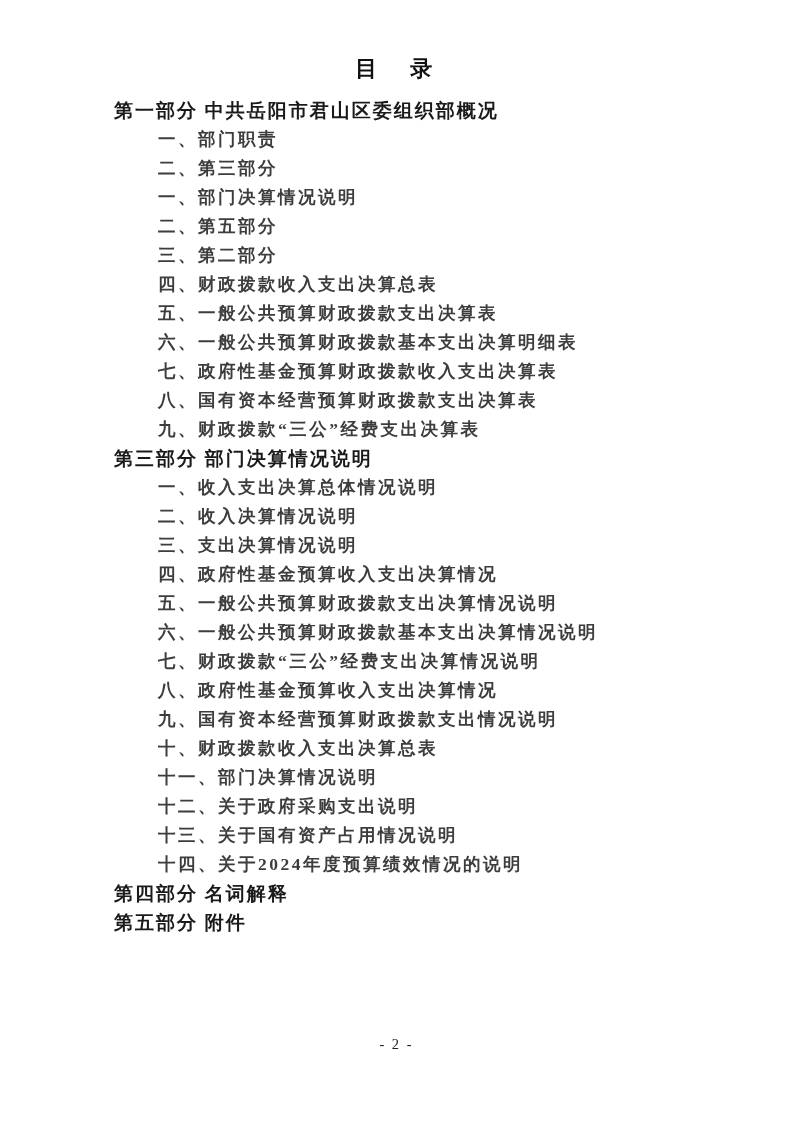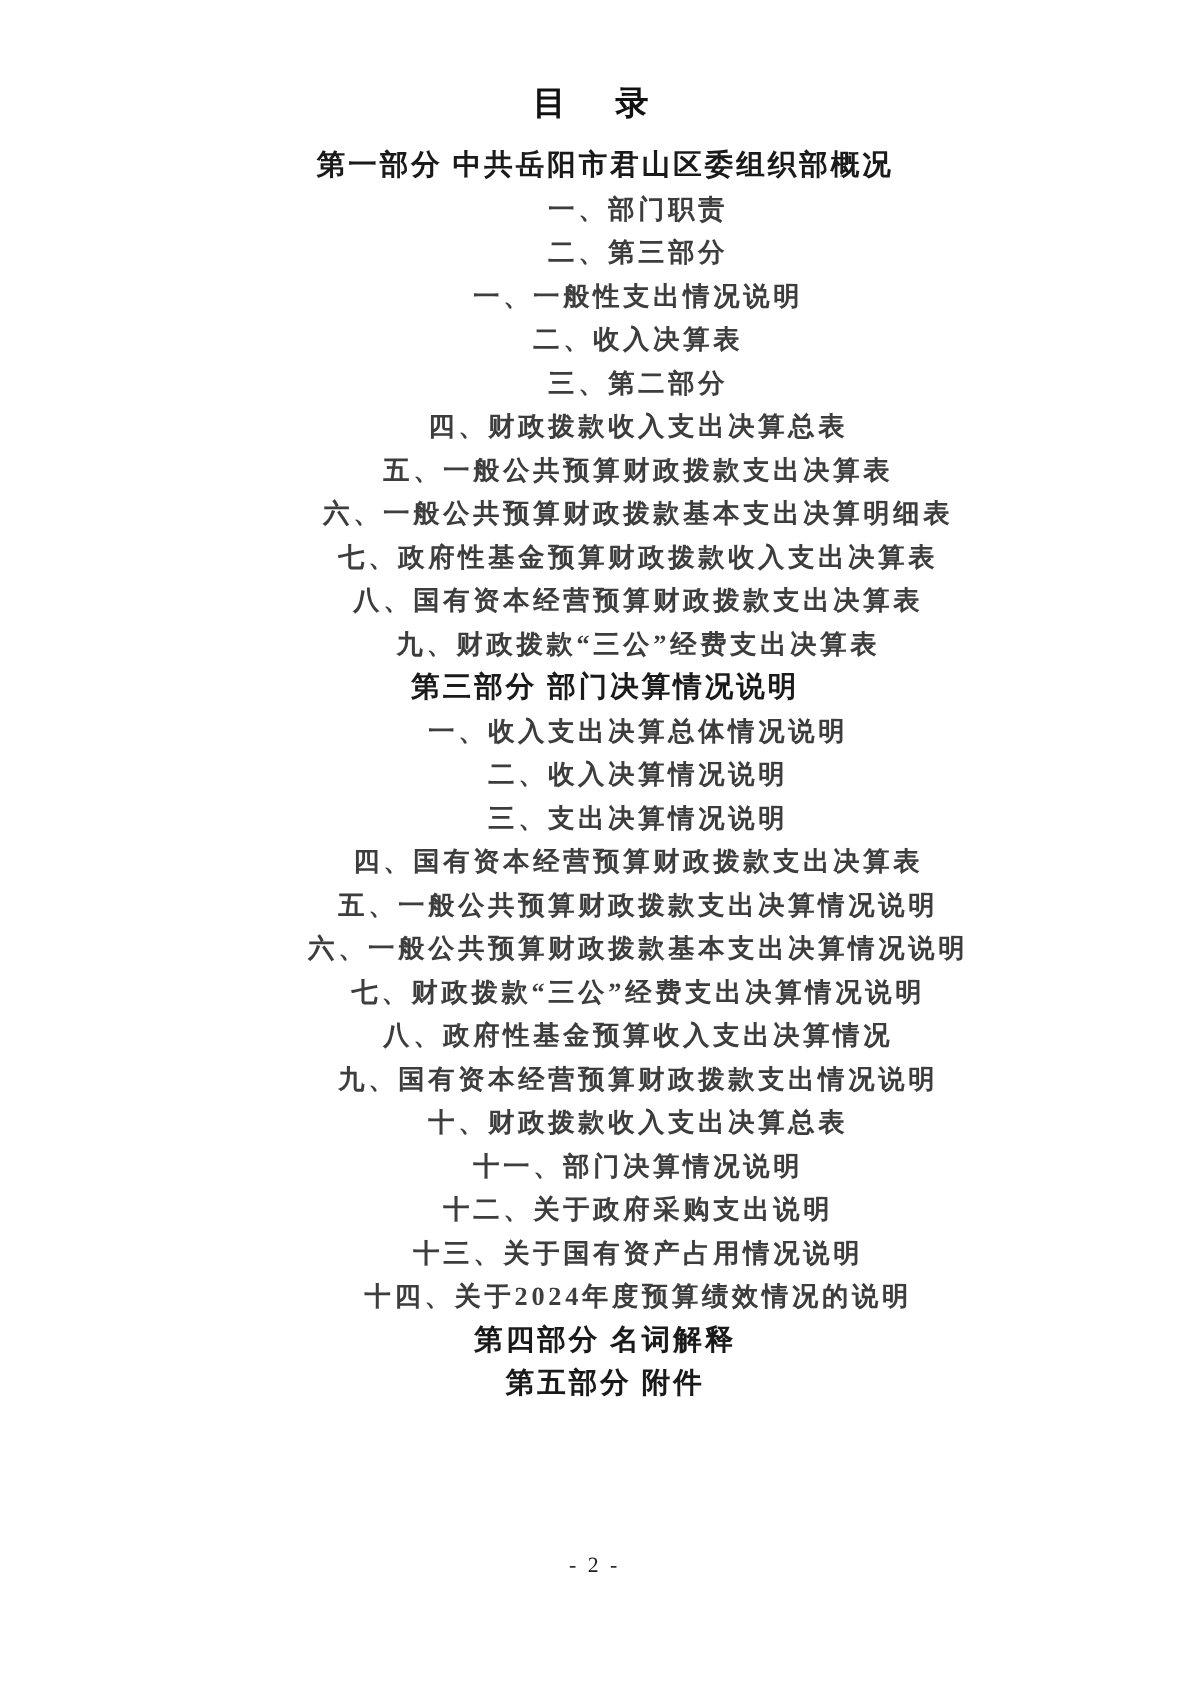--- a/index.html
+++ b/index.html
@@ -20,23 +20,22 @@
     margin: 56px 0 0 0;
     text-align: center;
     font-size: 22px;
     font-weight: bold;
     line-height: 26px;
     letter-spacing: 0.25em;
     color: #111111;
   }
   .toc {
     margin-top: 14px;
-    padding-left: 54px;
+    padding-left: 114px;
     padding-right: 40px;
-    text-align: center;
   }
   .toc-line {
     display: block;
     height: 29px;
     line-height: 29px;
     white-space: nowrap;
   }
   .sec-heading {
     font-size: 19px;
     font-weight: bold;
@@ -68,35 +67,35 @@
 <div class="page">
 
   <h1 class="doc-title">目　录</h1>
 
   <nav class="toc">
 
     <div class="toc-line sec-heading">第一部分 中共岳阳市君山区委组织部概况</div>
     <div class="toc-line toc-item">一、部门职责</div>
     <div class="toc-line toc-item">二、第三部分</div>
 
-    <div class="toc-line toc-item">一、一般性支出情况说明</div>
-    <div class="toc-line toc-item">二、收入决算表</div>
+    <div class="toc-line toc-item">一、部门决算情况说明</div>
+    <div class="toc-line toc-item">二、第五部分</div>
     <div class="toc-line toc-item">三、第二部分</div>
     <div class="toc-line toc-item">四、财政拨款收入支出决算总表</div>
     <div class="toc-line toc-item">五、一般公共预算财政拨款支出决算表</div>
     <div class="toc-line toc-item">六、一般公共预算财政拨款基本支出决算明细表</div>
     <div class="toc-line toc-item">七、政府性基金预算财政拨款收入支出决算表</div>
     <div class="toc-line toc-item">八、国有资本经营预算财政拨款支出决算表</div>
     <div class="toc-line toc-item">九、财政拨款“三公”经费支出决算表</div>
 
     <div class="toc-line sec-heading">第三部分 部门决算情况说明</div>
     <div class="toc-line toc-item">一、收入支出决算总体情况说明</div>
     <div class="toc-line toc-item">二、收入决算情况说明</div>
     <div class="toc-line toc-item">三、支出决算情况说明</div>
-    <div class="toc-line toc-item">四、国有资本经营预算财政拨款支出决算表</div>
+    <div class="toc-line toc-item">四、政府性基金预算收入支出决算情况</div>
     <div class="toc-line toc-item">五、一般公共预算财政拨款支出决算情况说明</div>
     <div class="toc-line toc-item">六、一般公共预算财政拨款基本支出决算情况说明</div>
     <div class="toc-line toc-item">七、财政拨款“三公”经费支出决算情况说明</div>
     <div class="toc-line toc-item">八、政府性基金预算收入支出决算情况</div>
     <div class="toc-line toc-item">九、国有资本经营预算财政拨款支出情况说明</div>
     <div class="toc-line toc-item">十、财政拨款收入支出决算总表</div>
     <div class="toc-line toc-item">十一、部门决算情况说明</div>
     <div class="toc-line toc-item">十二、关于政府采购支出说明</div>
     <div class="toc-line toc-item">十三、关于国有资产占用情况说明</div>
     <div class="toc-line toc-item">十四、关于2024年度预算绩效情况的说明</div>

